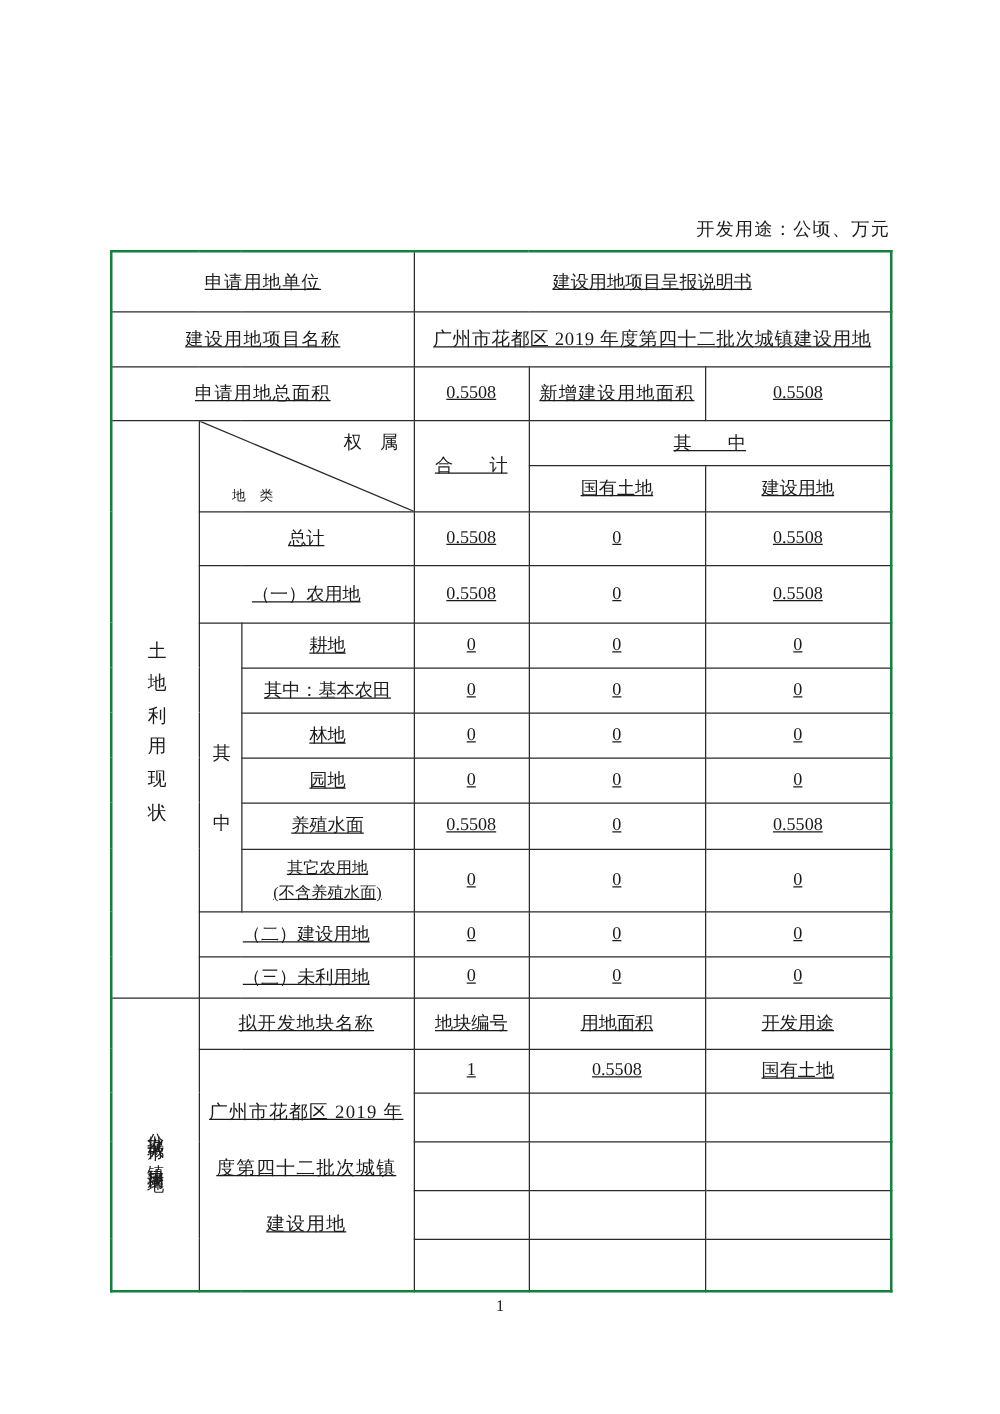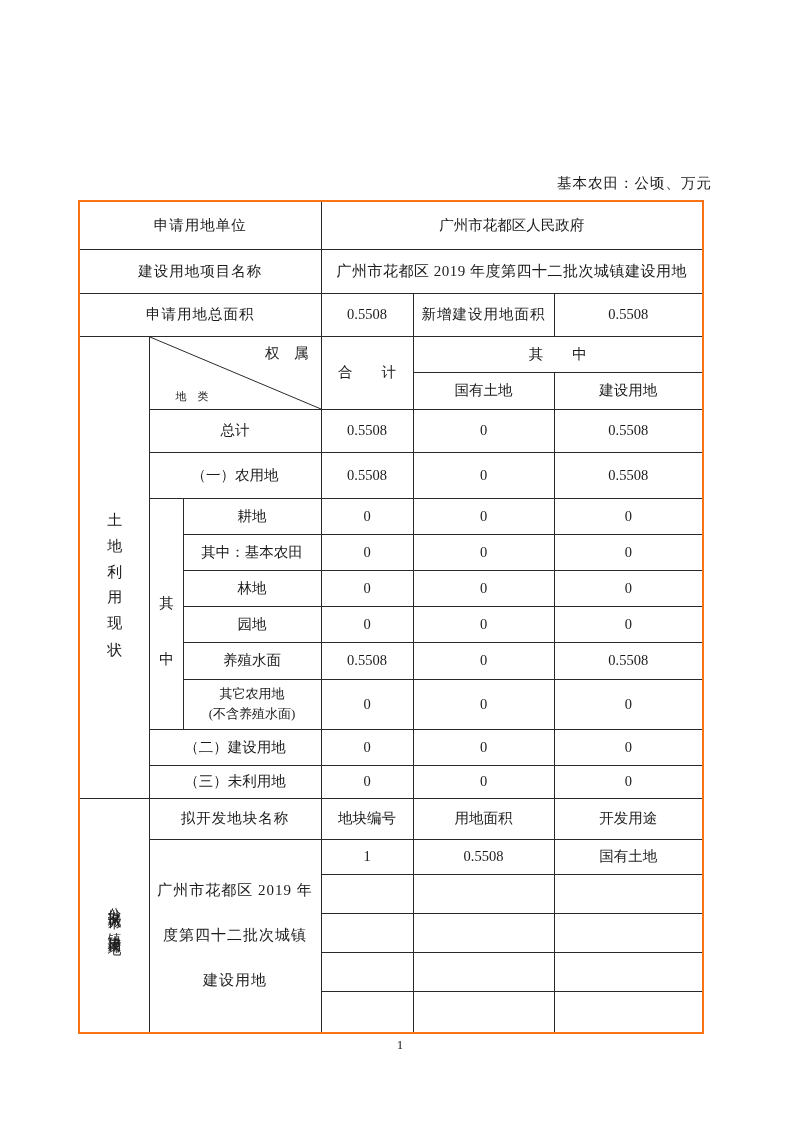--- a/index.html
+++ b/index.html
@@ -27,25 +27,26 @@
   .unit-note {
     position: absolute;
     top: 174px; left: 88px;
     width: 624px;
     text-align: right;
     font-size: 14.5px;
     letter-spacing: 1px;
   }
   table.main {
     position: absolute;
-    top: 200px; left: 78px;
+    top: 200px; left: 88px;
     width: 624px;
     border-collapse: collapse;
     table-layout: fixed;
-    border: 2px solid #f97316;
+    border: 2px solid #15803d;
+    text-decoration: underline;
   }
   td {
     border: 1px solid #2a2a2a;
     text-align: center;
     vertical-align: middle;
     font-size: 14.5px;
     padding: 0;
     overflow: hidden;
   }
   td.lbl { letter-spacing: 1px; }
@@ -81,36 +82,36 @@
     width: 100%;
     text-align: center;
     font-size: 13px;
   }
 </style>
 </head>
 <body>
 
 <div class="page">
 
-  <div class="unit-note">基本农田：公顷、万元</div>
+  <div class="unit-note">开发用途：公顷、万元</div>
 
   <table class="main">
     <colgroup>
       <col style="width:70px">
         <col style="width:34px">
         <col style="width:138px">
       <col style="width:92px">
         <col style="width:141px">
         <col style="width:149px">
     </colgroup>
 
     <tbody>
         <tr style="height:48px">
       <td colspan="3" class="lbl">申请用地单位</td>
-      <td colspan="3">广州市花都区人民政府</td>
+      <td colspan="3">建设用地项目呈报说明书</td>
     </tr>
     <tr style="height:44px">
       <td colspan="3" class="lbl">建设用地项目名称</td>
       <td colspan="3" class="wide-value">广州市花都区 2019 年度第四十二批次城镇建设用地</td>
     </tr>
     <tr style="height:43px">
       <td colspan="3" class="lbl">申请用地总面积</td>
       <td>0.5508</td>
       <td class="lbl">新增建设用地面积</td>
       <td>0.5508</td>

